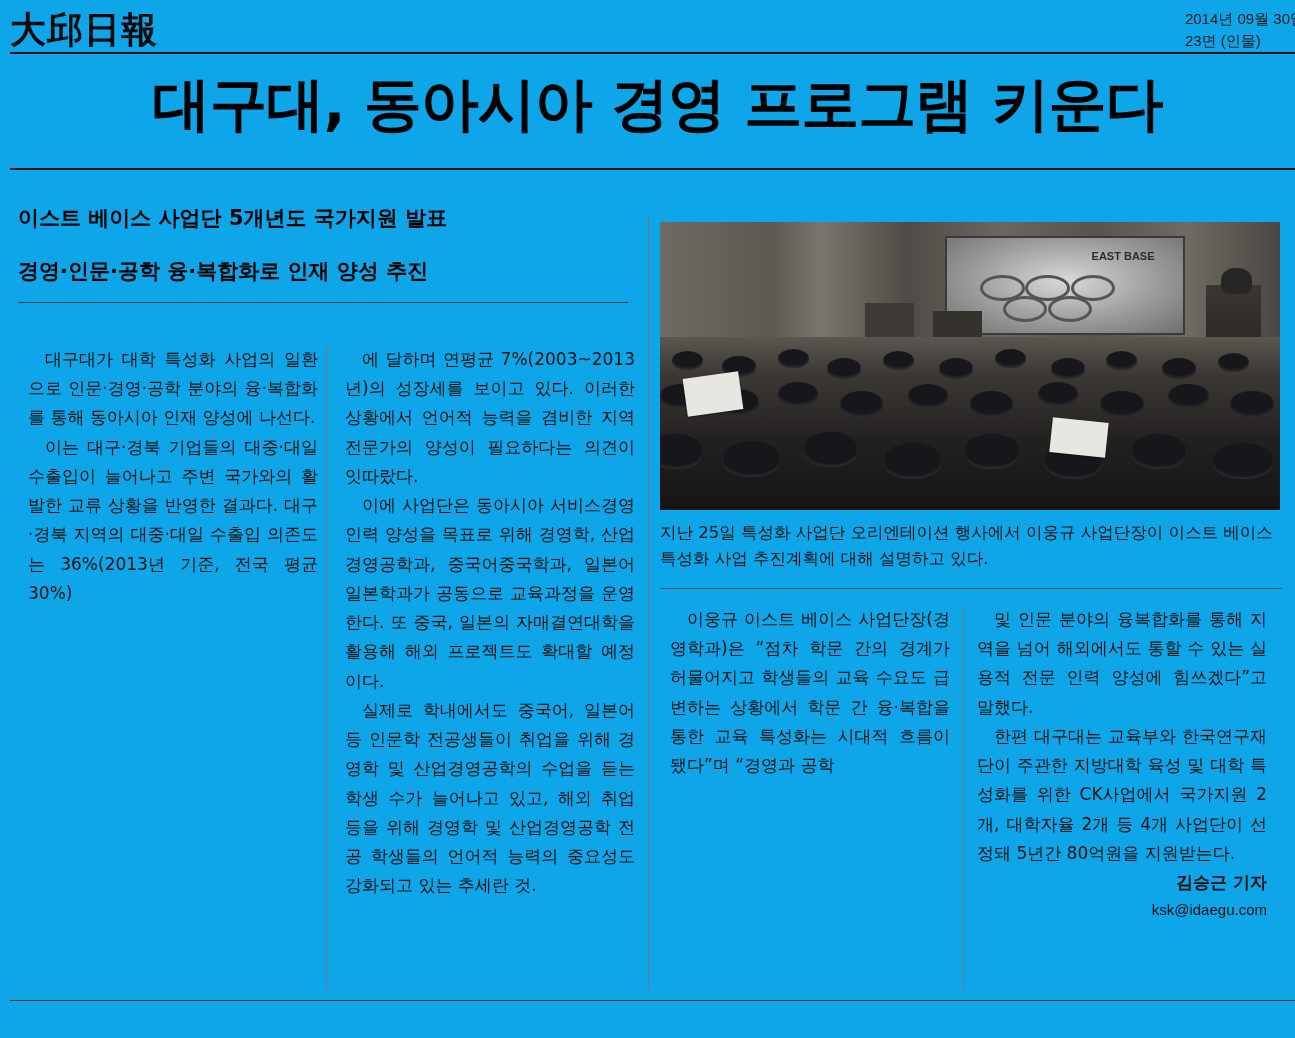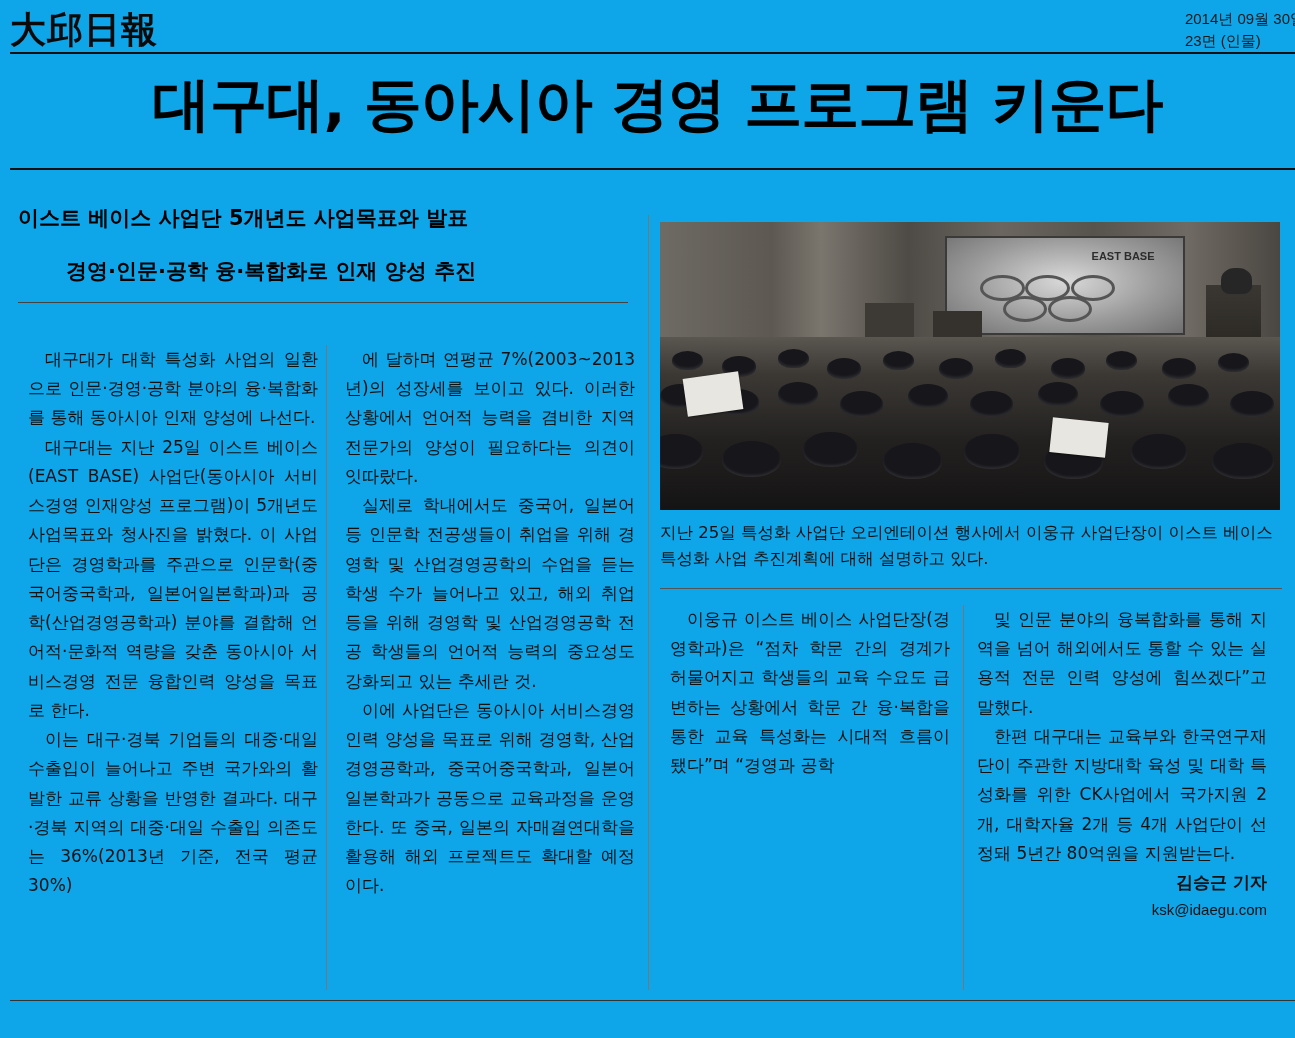--- a/index.html
+++ b/index.html
@@ -85,21 +85,20 @@
   }
   .subhead {
     font-family: "DejaVu Sans", sans-serif;
     font-weight: bold;
     font-size: 21px;
     color: #000;
     line-height: 1.3;
   }
   .subhead.second {
     margin-top: 26px;
-    margin-left: 48px;
   }
   .subhead-rule {
     margin-top: 16px;
     border-top: 1px solid #444;
     width: 100%;
   }
 
   
   .photo {
     position: absolute;
@@ -251,21 +250,21 @@
       <div>2014년  09월  30일</div>
       <div>23면 (인물)</div>
     </div>
   </div>
 
   <div class="headline-rule-top"></div>
   <div class="headline">대구대, 동아시아 경영 프로그램 키운다</div>
   <div class="headline-rule-bottom"></div>
 
   <div class="subhead-block">
-    <div class="subhead">이스트 베이스 사업단 5개년도 사업목표와 발표</div>
+    <div class="subhead">이스트 베이스 사업단 5개년도 국가지원 발표</div>
     <div class="subhead second">경영·인문·공학 융·복합화로 인재 양성 추진</div>
     <div class="subhead-rule"></div>
   </div>
 
   <div class="photo">
     <div class="photo-inner">
       <div class="photo-wall"></div>
       <div class="photo-screen">
         <div class="photo-screen-logo">EAST BASE</div>
         <div class="photo-screen-dots">
@@ -321,28 +320,27 @@
 
   <div class="photo-caption">지난 25일 특성화 사업단 오리엔테이션 행사에서 이웅규 사업단장이 이스트 베이스 특성화 사업 추진계획에 대해 설명하고 있다.</div>
   <div class="caption-rule"></div>
 
   <div class="vrule vrule-1"></div>
   <div class="vrule vrule-2"></div>
   <div class="vrule vrule-3"></div>
 
   <div class="col col-1">
     <p>대구대가 대학 특성화 사업의 일환으로 인문·경영·공학 분야의 융·복합화를 통해 동아시아 인재 양성에 나선다.</p>
-    <p>대구대는 지난 25일 이스트 베이스(EAST BASE) 사업단(동아시아 서비스경영 인재양성 프로그램)이 5개년도 사업목표와 청사진을 밝혔다. 이 사업단은 경영학과를 주관으로 인문학(중국어중국학과, 일본어일본학과)과 공학(산업경영공학과) 분야를 결합해 언어적·문화적 역량을 갖춘 동아시아 서비스경영 전문 융합인력 양성을 목표로 한다.</p>
     <p>이는 대구·경북 기업들의 대중·대일 수출입이 늘어나고 주변 국가와의 활발한 교류 상황을 반영한 결과다. 대구·경북 지역의 대중·대일 수출입 의존도는 36%(2013년 기준, 전국 평균 30%)</p>
   </div>
 
   <div class="col col-2">
     <p>에 달하며 연평균 7%(2003~2013년)의 성장세를 보이고 있다. 이러한 상황에서 언어적 능력을 겸비한 지역 전문가의 양성이 필요하다는 의견이 잇따랐다.</p>
+    <p>이에 사업단은 동아시아 서비스경영 인력 양성을 목표로 위해 경영학, 산업경영공학과, 중국어중국학과, 일본어일본학과가 공동으로 교육과정을 운영한다. 또 중국, 일본의 자매결연대학을 활용해 해외 프로젝트도 확대할 예정이다.</p>
     <p>실제로 학내에서도 중국어, 일본어 등 인문학 전공생들이 취업을 위해 경영학 및 산업경영공학의 수업을 듣는 학생 수가 늘어나고 있고, 해외 취업 등을 위해 경영학 및 산업경영공학 전공 학생들의 언어적 능력의 중요성도 강화되고 있는 추세란 것.</p>
-    <p>이에 사업단은 동아시아 서비스경영 인력 양성을 목표로 위해 경영학, 산업경영공학과, 중국어중국학과, 일본어일본학과가 공동으로 교육과정을 운영한다. 또 중국, 일본의 자매결연대학을 활용해 해외 프로젝트도 확대할 예정이다.</p>
   </div>
 
   <div class="col col-3">
     <p>이웅규 이스트 베이스 사업단장(경영학과)은 “점차 학문 간의 경계가 허물어지고 학생들의 교육 수요도 급변하는 상황에서 학문 간 융·복합을 통한 교육 특성화는 시대적 흐름이 됐다”며 “경영과 공학</p>
   </div>
 
   <div class="col col-4">
     <p>및 인문 분야의 융복합화를 통해 지역을 넘어 해외에서도 통할 수 있는 실용적 전문 인력 양성에 힘쓰겠다”고 말했다.</p>
     <p>한편 대구대는 교육부와 한국연구재단이 주관한 지방대학 육성 및 대학 특성화를 위한 CK사업에서 국가지원 2개, 대학자율 2개 등 4개 사업단이 선정돼 5년간 80억원을 지원받는다.</p>
     <p class="byline">김승근 기자</p>

